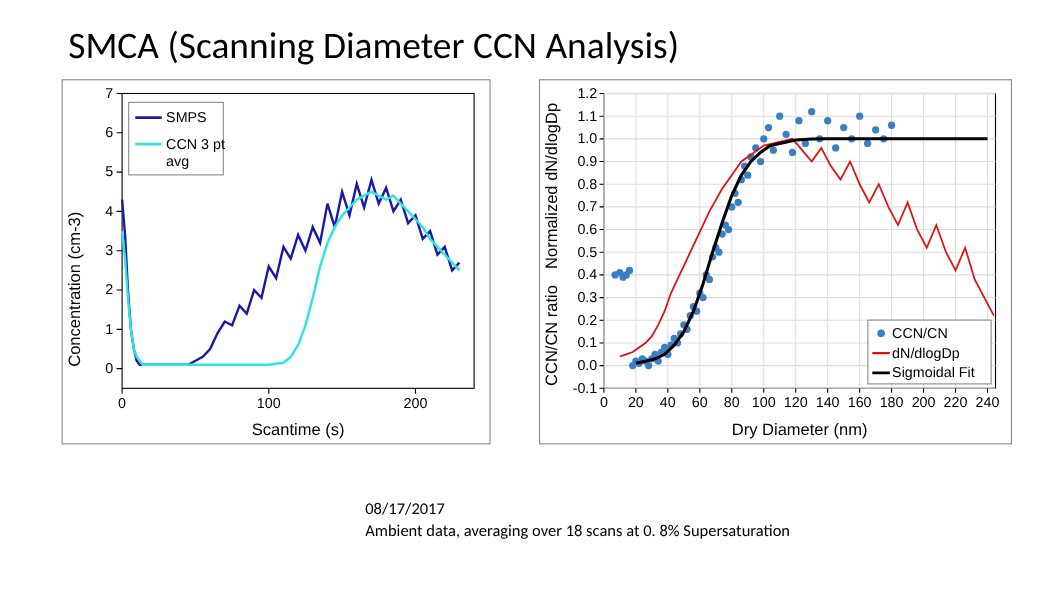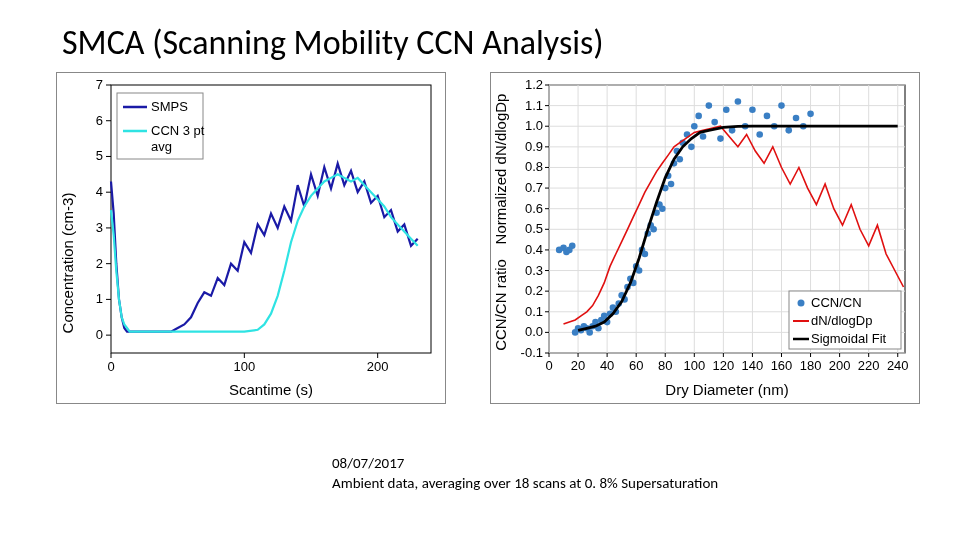--- a/index.html
+++ b/index.html
@@ -11,21 +11,21 @@
   .axlabel{font:15px Arial}
   .legbox{fill:#fff;stroke:#888}
   .legtxt{font:13px Arial}
   .grid line{stroke:#ddd;stroke-width:1}
   .ticks line{stroke:#000}
   .ticks text{font:13px Arial}
 </style>
 </head>
 <body>
 
-<div class="title">SMCA (Scanning Mobility CCN Analysis)</div>
+<div class="title">SMCA (Scanning Diameter CCN Analysis)</div>
 
 <div class="panel" style="left:56px;top:72px;width:388px;height:330px">
   <svg viewBox="0 0 388 330">
 
     <g>
       <rect x="54" y="12" width="320" height="268" fill="none" stroke="#000"></rect>
     </g>
 
     <g class="ticks" id="lyt">
         <line x1="54" y1="262.1333333333333" x2="49" y2="262.1333333333333"></line>
@@ -243,15 +243,15 @@
       <text class="legtxt" x="320" y="234">CCN/CN</text>
       <line x1="302" y1="248" x2="318" y2="248" stroke="#e01010" stroke-width="2"></line>
       <text class="legtxt" x="320" y="252">dN/dlogDp</text>
       <line x1="302" y1="266" x2="318" y2="266" stroke="#000" stroke-width="2.5"></line>
       <text class="legtxt" x="320" y="270">Sigmoidal Fit</text>
     </g>
   </svg>
 </div>
 
 <div class="caption">
-  <div>08/07/2017</div>
+  <div>08/17/2017</div>
   <div>Ambient data, averaging over 18 scans at 0. 8% Supersaturation</div>
 </div>
 
 </body></html>

